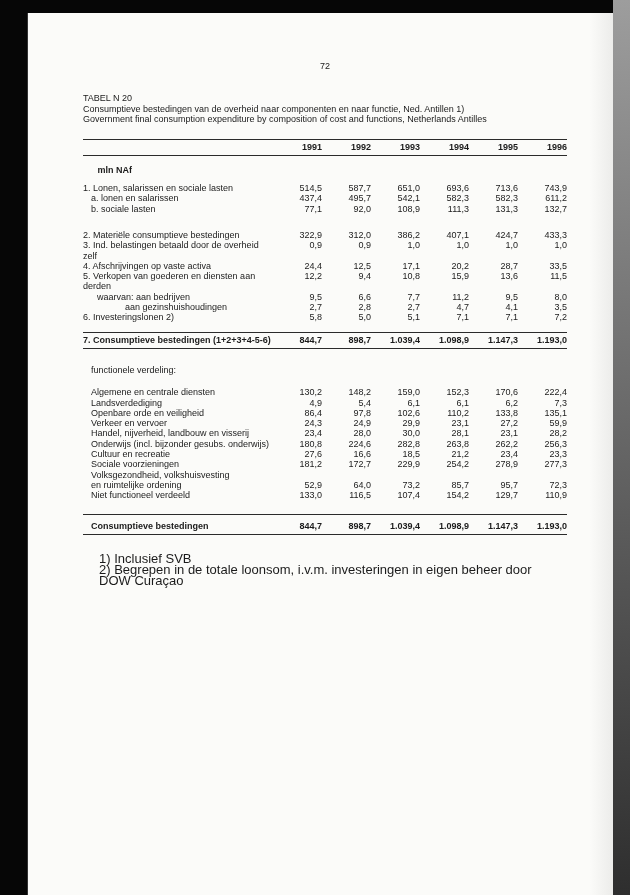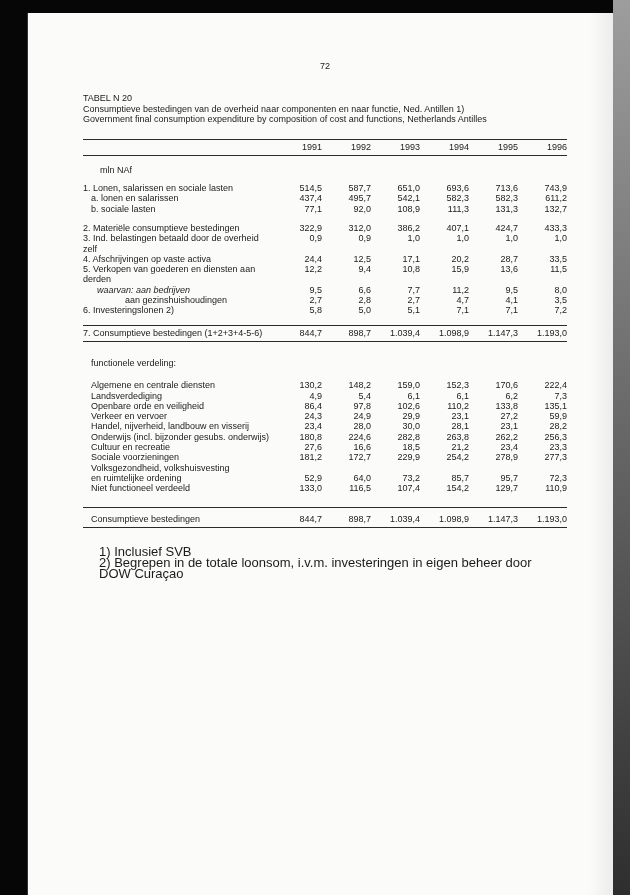--- a/index.html
+++ b/index.html
@@ -23,27 +23,27 @@
   .content { padding:48px 46px 0 55px; width:100%; }
   .page-number { text-align:center; font-size:9px; line-height:10px; }
   .title-block { margin-top:22px; font-size:9px; line-height:10.5px; }
   .h-id, .h-nl { font-weight:normal; }
   .table { margin-top:0; font-size:9px; line-height:10.3px; }
   .rule { height:1px; background:#2b2b2b; }
   .rule-top { margin-top:14px; }
   .trow { display:flex; }
   .tlabel { width:190px; flex-shrink:0; }
   .tcell { width:49px; flex-shrink:0; text-align:right; }
-  .bold { font-weight:normal; }
+  .bold { font-weight:bold; }
   .header-row { padding:2px 0 3px 0; }
   .unit-row { margin-top:9px;flex-direction:column; }
   .section { margin-top:8px; }
-  .gap-before { margin-top:9px;justify-content:center; }
+  .gap-before { margin-top:16px;justify-content:center; }
   .indent-1 { padding-left:8px; }
-  .indent-2 { padding-left:14px;font-style:italic; }
+  .indent-2 { padding-left:14px; }
   .indent-3 { padding-left:42px; }
   .rule-mid-top { margin-top:9px; }
   .total-row { padding:2px 0 3px 0; }
   .func-heading { margin-top:16px; padding-left:8px; font-size:9px; }
   .section-2 { margin-top:12px; }
   .rule-bot-top { margin-top:13px; }
   .final-row { padding:6px 0 3px 0; }
   .footnotes { margin-top:18px; font-size:13px; line-height:11px;margin-left:16px; }
 </style>
 </head>

